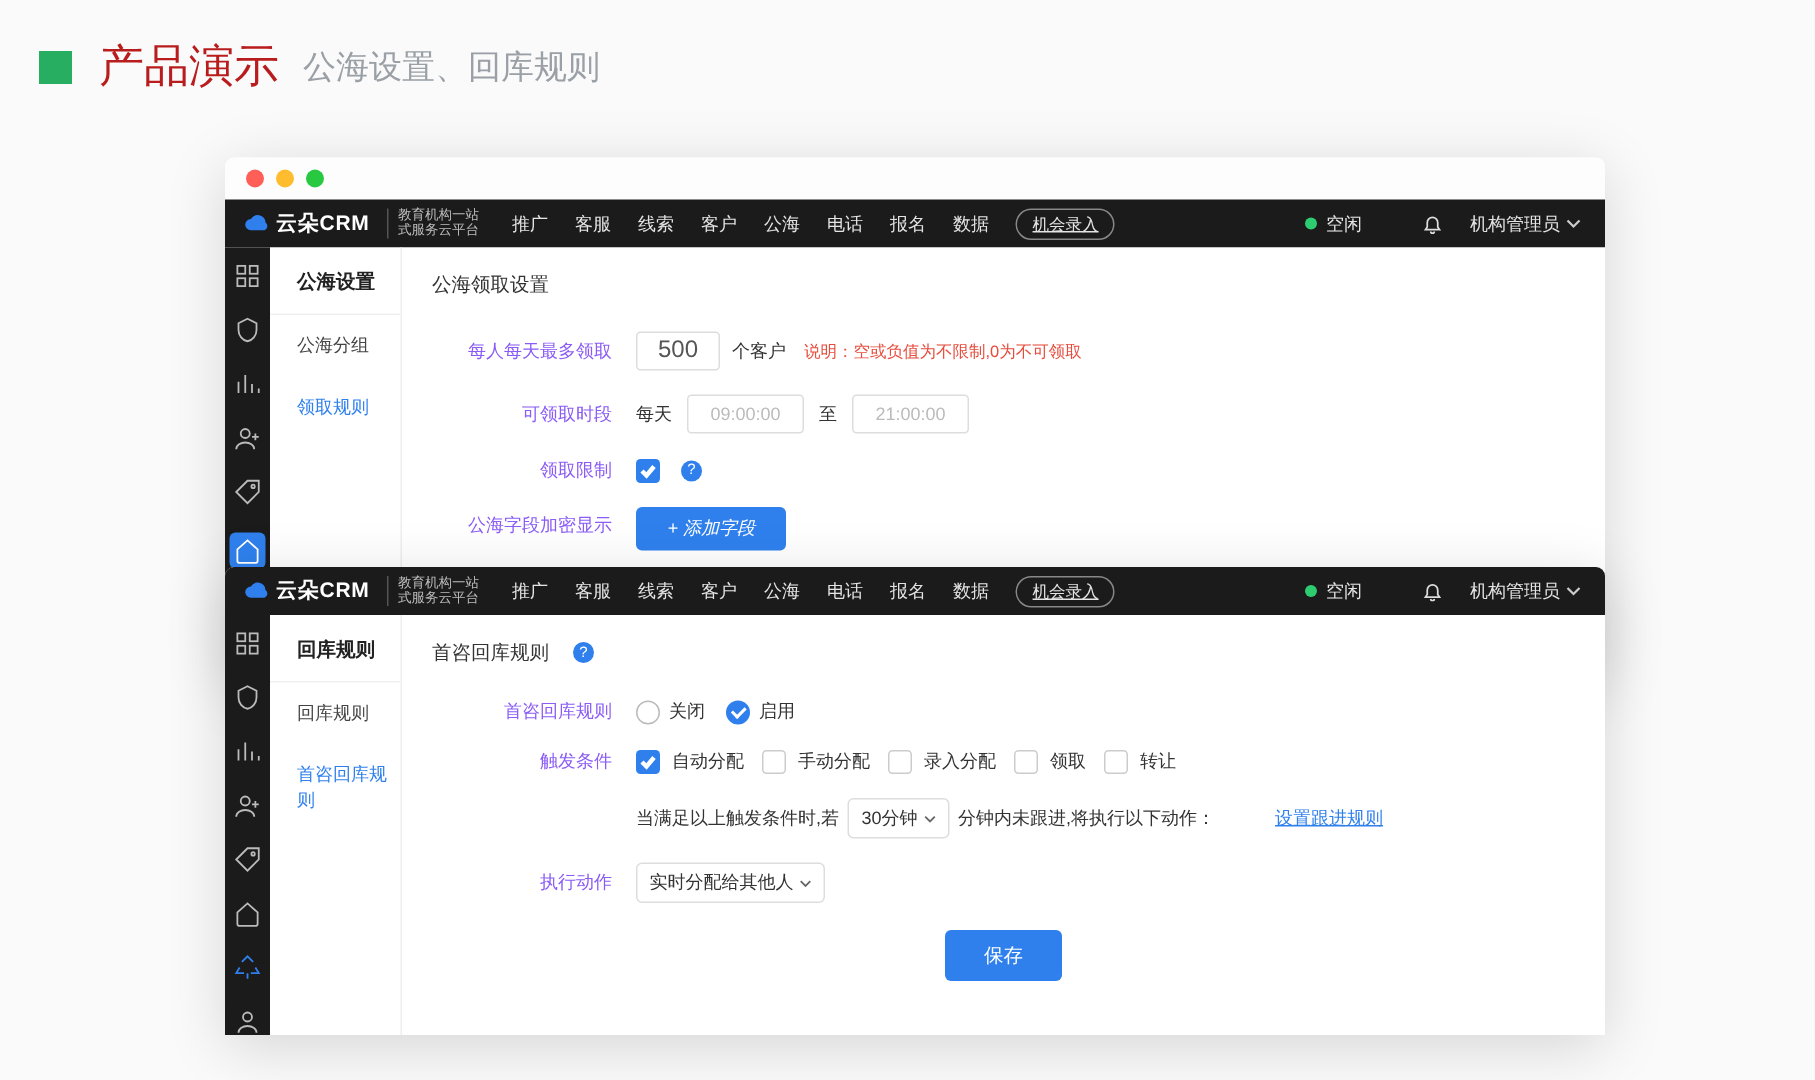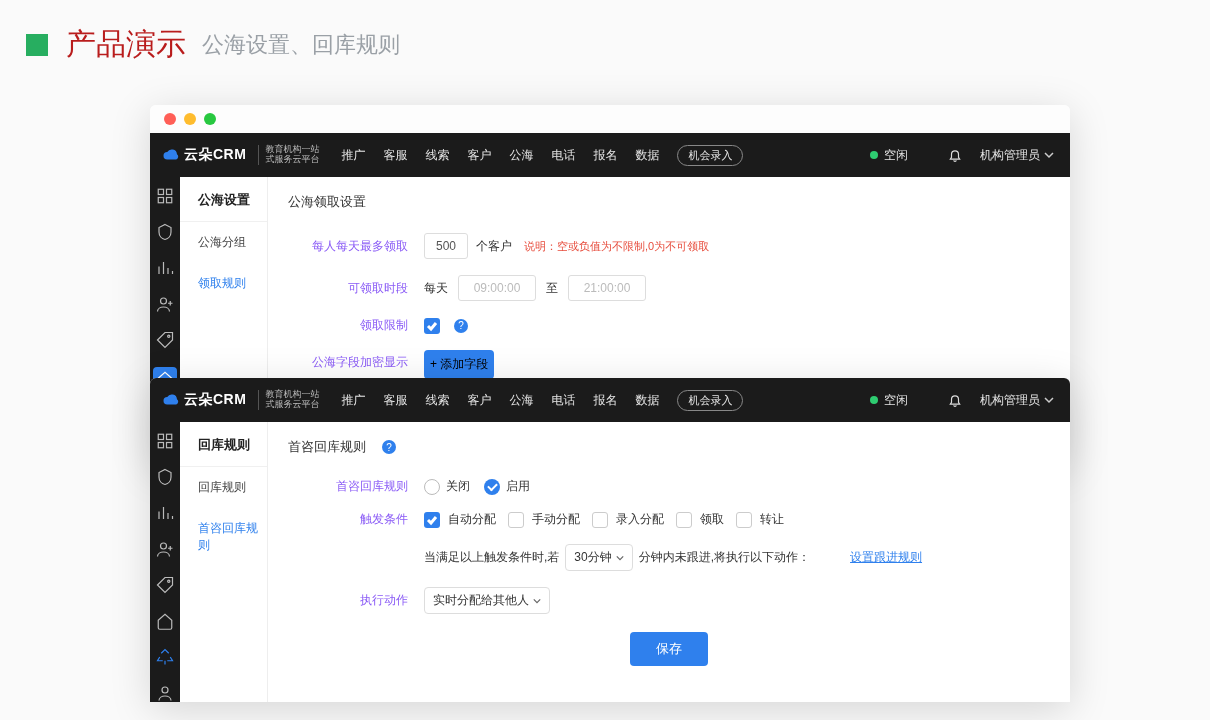--- a/index.html
+++ b/index.html
@@ -9,54 +9,54 @@
   .slide-title .accent { width:22px; height:22px; background:#27ae60; margin-right:18px;}
   .slide-title h1 { font-size:30px; font-weight:400; color:#b91c1c; margin-right:16px;}
   .slide-title .sub { font-size:22px; color:#9AA0A6; }
   .canvas { position:relative; width:930px; margin-left:150px; }
   .window { position:absolute; background:#fff; box-shadow:0 8px 40px rgba(0,0,0,0.15); border-radius:6px 6px 0 0; overflow:hidden;}
   .win1 { top:30px; left:0; width:920px; }
   .win2 { top:303px; left:0; width:920px; }
   .chrome-bar { height:28px; background:#fdfdfd; display:flex; align-items:center; padding-left:14px; gap:8px;}
   .dot { width:12px; height:12px; border-radius:50%; }
   .dot.r{background:#ff5f57;} .dot.y{background:#febc2e;} .dot.g{background:#28c840;}
-  .topnav { height:44px; background:#1b1b1b; display:flex; align-items:center; color:#e4e4e4; font-size:12px; }
+  .topnav { height:32px; background:#1b1b1b; display:flex; align-items:center; color:#e4e4e4; font-size:12px; }
   .logo-box { display:flex; align-items:center; padding:0 12px; gap:6px;}
   .logo-mark { width:18px; height:18px;}
   .logo-txt { font-size:14px; font-weight:600; color:#fff; letter-spacing:.5px; margin-left:-2px;}
   .logo-sub { font-size:9px; color:#bcbcbc; line-height:1.1; border-left:1px solid #555; padding-left:6px; margin-left:6px;}
   .navlinks { display:flex; gap:18px; margin-left:10px; }
   .navlinks span { cursor:pointer; }
-  .pill { border:1px solid #888; border-radius:12px; padding:2px 10px; font-size:11px; margin-left:18px; cursor:pointer;}
+  .pill { border:1px solid #888; border-radius:12px; padding:2px 10px; font-size:11px; margin-left:18px; cursor:pointer;text-decoration:underline;}
   .status { display:flex; align-items:center; gap:6px; margin-left:auto; margin-right:40px; font-size:12px;}
   .status .sdot{ width:8px;height:8px;border-radius:50%;background:#2ecc71;}
   .bell { width:14px;height:14px; margin-right:18px;}
   .usersel { display:flex; align-items:center; gap:4px; margin-right:16px; font-size:12px; cursor:pointer;}
   .body-row { display:flex; }
   .iconrail { width:30px; background:#1b1b1b; display:flex; flex-direction:column; align-items:center; padding-top:10px; gap:18px;}
   .iconrail .ic { width:18px; height:18px; fill:none; stroke:#bbb; stroke-width:1.6; cursor:pointer;}
   .iconrail .ic.active-fill { background:#2f80ed; border-radius:4px; padding:3px; box-sizing:content-box; stroke:#fff;}
   .iconrail .ic.active-stroke { stroke:#2f80ed; }
   .subnav { width:88px; background:#fff; border-right:1px solid #eee; }
   .subnav .hd { font-size:13px; font-weight:600; color:#222; padding:14px 0 12px 18px; border-bottom:1px solid #f0f0f0;}
   .subnav .itm { font-size:12px; color:#444; padding:12px 0 12px 18px; cursor:pointer;}
   .subnav .itm.active { color:#2f80ed; }
   .content { flex:1; background:#fff; padding:16px 20px; font-size:12px; color:#333; }
   .content .sec-title { font-size:13px; font-weight:400; margin-bottom:22px; display:flex; align-items:center; gap:10px;}
   .formrow { display:flex; align-items:center; margin-bottom:16px; }
   .formrow .lbl { width:120px; text-align:right; color:#8b5cf6; margin-right:16px; }
-  .txt-in { width:44px; height:26px; border:1px solid #ddd; border-radius:3px; text-align:center; font-size:12px; color:#555;}
+  .txt-in { width:56px; height:26px; border:1px solid #ddd; border-radius:3px; text-align:center; font-size:16px; color:#555;}
   .time-in { width:78px; height:26px; border:1px solid #ddd; border-radius:3px; text-align:center; font-size:12px; color:#bbb;}
   .hint { color:#e74c3c; font-size:11px; margin-left:10px;}
   .hint .pfx{ color:#e74c3c; }
   .chk { width:16px;height:16px; background:#2f80ed; border-radius:3px; display:inline-flex; align-items:center; justify-content:center; margin-right:8px;}
   .chk svg{width:12px;height:12px;stroke:#fff;stroke-width:3;fill:none;}
   .chk-empty { width:16px;height:16px;border:1px solid #ccc;border-radius:3px;display:inline-block;margin-right:8px;}
   .qmark{ width:14px;height:14px;border-radius:50%;background:#2f80ed;color:#fff;display:inline-flex;align-items:center;justify-content:center;font-size:10px;margin-left:6px;}
-  .btn-primary{ background:#2f80ed;color:#000000;border:none;border-radius:4px;padding:6px 6px;font-size:12px;cursor:pointer;}
+  .btn-primary{ background:#2f80ed;color:#ffffff;border:none;border-radius:4px;padding:6px 21px;font-size:12px;cursor:pointer;font-style:italic;}
   .tag-chip{ border:1px solid #ddd;border-radius:4px;padding:5px 10px;font-size:12px;display:inline-flex;align-items:center;gap:6px;}
   .radio-row{ display:flex; align-items:center; gap:6px; margin-right:14px;}
   .radio-off{ width:16px;height:16px;border:1.5px solid #bbb;border-radius:50%; }
   .radio-on{ width:16px;height:16px;border-radius:50%;background:#2f80ed;display:flex;align-items:center;justify-content:center;}
   .radio-on::after{content:'';width:7px;height:4px;border-left:2px solid #fff;border-bottom:2px solid #fff;transform:rotate(-45deg);margin-top:-2px;}
   .linky{ color:#2f80ed; text-decoration:underline; cursor:pointer;}
   .btn-blue-big{ background:#2f80ed;color:#fff;border:none;border-radius:4px;padding:8px 26px;font-size:13px;cursor:pointer;}
   .select-pill{border:1px solid #ddd;border-radius:4px;padding:4px 8px;font-size:12px;display:inline-flex;align-items:center;gap:4px;cursor:pointer;}
 </style>
 </head>

